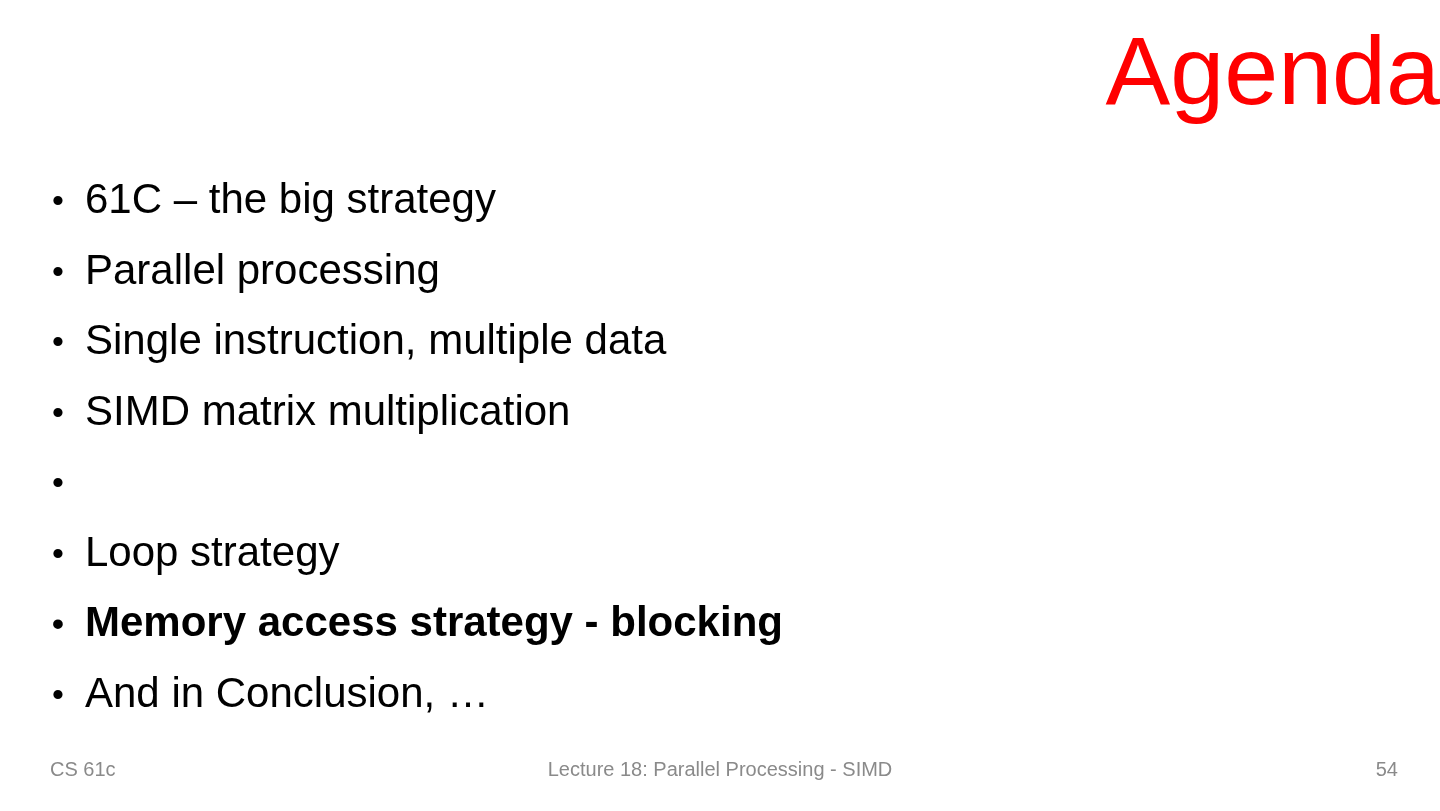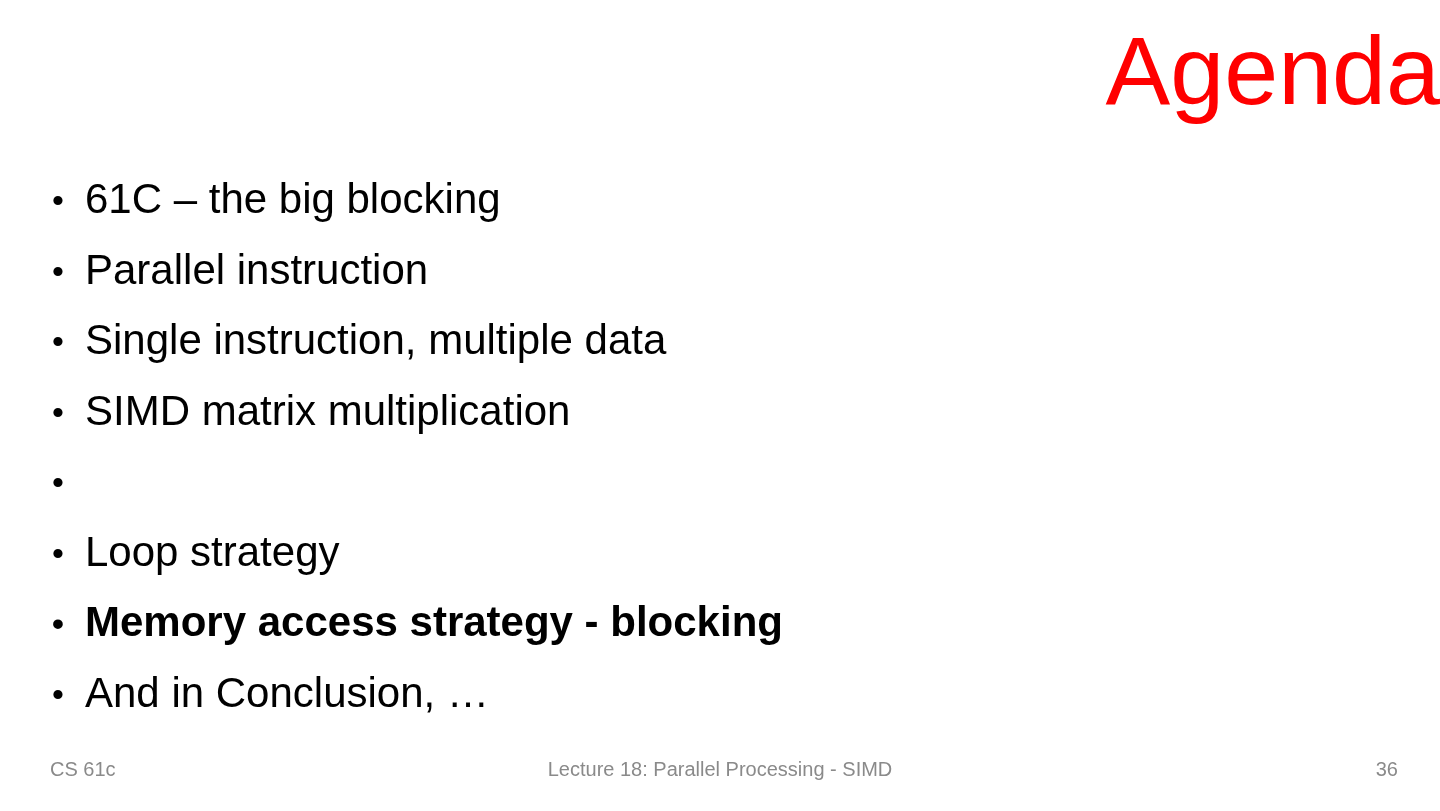--- a/index.html
+++ b/index.html
@@ -81,26 +81,26 @@
 <body>
 
 <div class="slide">
 
   <div class="slide-title" style="color: rgb(255, 0, 0);">Agenda</div>
 
   <ul class="agenda-list">
 
       <li>
         <span class="dot">•</span>
-        <span class="txt">61C – the big blocking</span>
+        <span class="txt">61C – the big strategy</span>
       </li>
 
       <li>
         <span class="dot">•</span>
-        <span class="txt">Parallel instruction</span>
+        <span class="txt">Parallel processing</span>
       </li>
 
       <li>
         <span class="dot">•</span>
         <span class="txt">Single instruction, multiple data</span>
       </li>
 
       <li>
         <span class="dot">•</span>
         <span class="txt">SIMD matrix multiplication</span>
@@ -122,16 +122,16 @@
 
       <li>
         <span class="dot">•</span>
         <span class="txt">And in Conclusion, …</span>
       </li>
     </ul>
 
   <div class="footer">
     <span class="f-left">CS 61c</span>
     <span class="f-center">Lecture 18: Parallel Processing - SIMD</span>
-    <span class="f-right">36</span>
+    <span class="f-right">54</span>
   </div>
 
 </div>
 
 </body></html>

